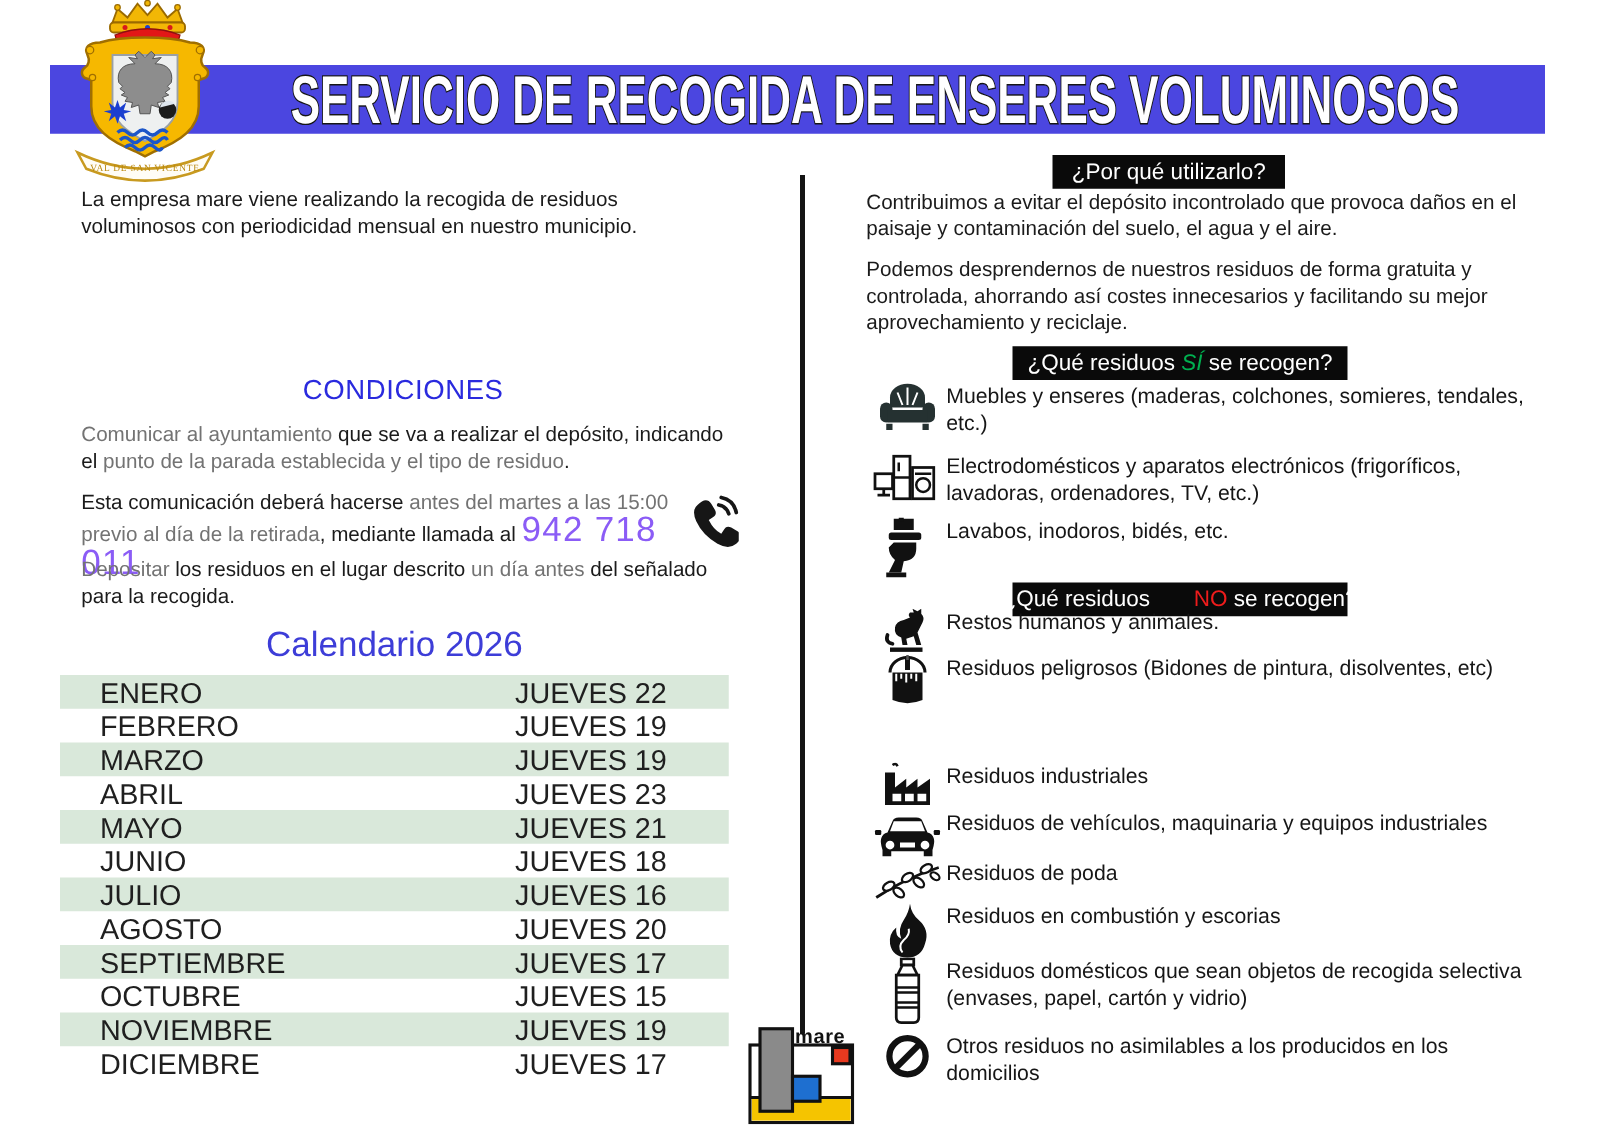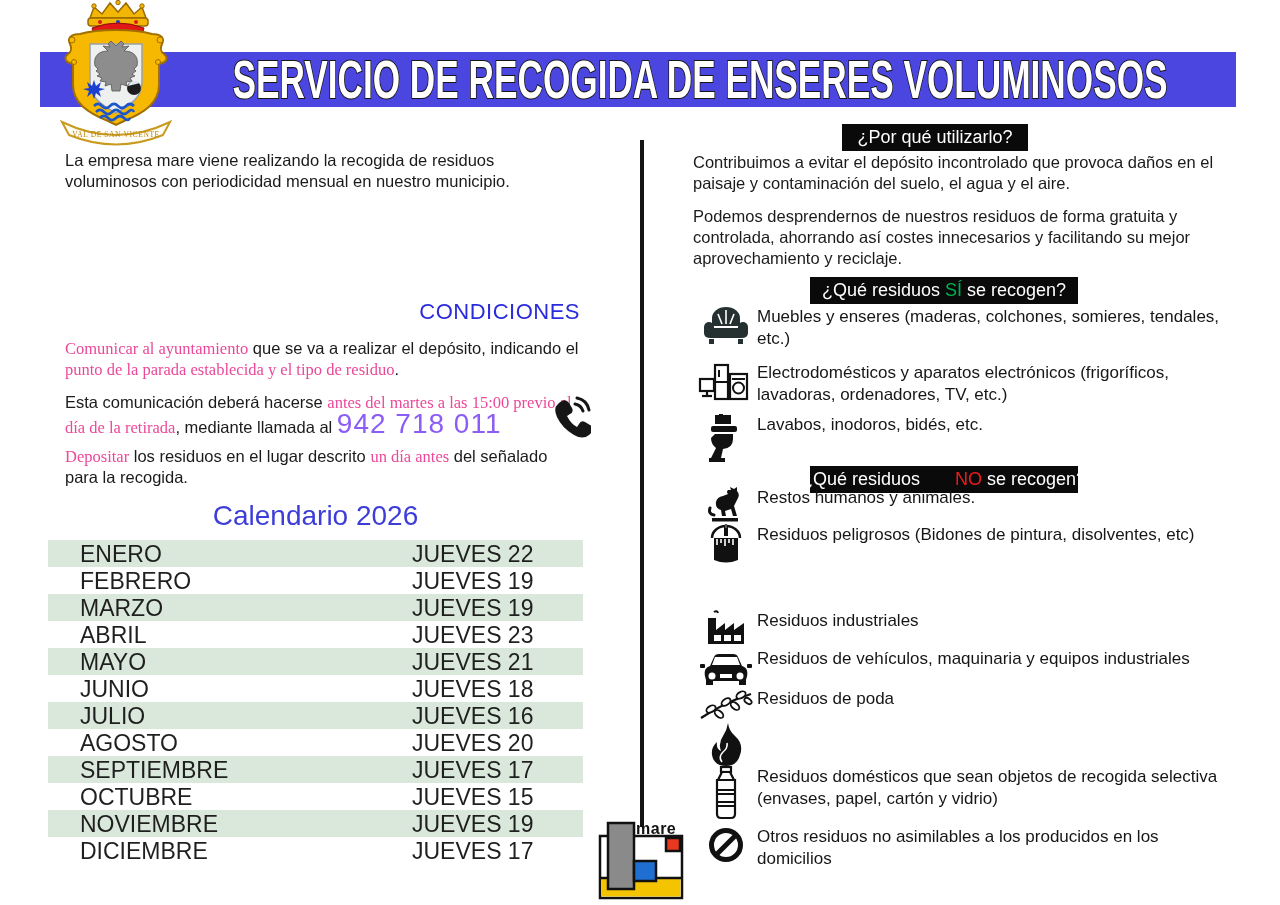--- a/index.html
+++ b/index.html
@@ -13,41 +13,41 @@
   .banner svg { position:absolute; left:0; top:0; }
   .banner text {
     font-family:"Liberation Sans", sans-serif; font-weight:bold; font-size:54px;
     fill:#ffffff; stroke:#161616; stroke-width:2.2px; paint-order:stroke fill;
   }
   .crest { position:absolute; left:50px; top:0px; width:132px; height:146px; }
   
   .p { position:absolute; font-size:16.5px; line-height:21px; color:#1b1b1b; }
   .left-col-p { left:65px; width:515px; }
   .right-col-p { left:693px; width:552px; }
-  .heading-blue { position:absolute; left:65px; width:515px; text-align:right;
+  .heading-blue { position:absolute; left:65px; width:515px; text-align:center;
     color:#2a2ade; font-size:22px; letter-spacing:0.5px; }
   .cal-title { position:absolute; left:48px; top:500px; width:535px; text-align:center;
     color:#3d3dd8; font-size:28px; }
-  .red { color:#ec4899;font-family:Liberation Serif, serif; }
+  .red { color:#737373; }
   .phone-number { color:#8b5cf6; font-size:28px; letter-spacing:1px; }
   
   .cal-table { position:absolute; left:48px; top:540px; width:535px; }
   .cal-row { position:relative; height:27px; font-size:23px; color:#1f1f1f; }
   .cal-row:nth-child(odd) { background:#d9e8da; }
   .cal-month { position:absolute; left:32px; top:1px; }
   .cal-day { position:absolute; left:364px; top:1px; }
   
   .divider { position:absolute; left:640px; top:140px; width:4px; height:687px; background:#141414; }
   
   .black-bar { position:absolute; background:#0a0a0a; color:#ffffff; font-size:18px;
     display:flex; align-items:center; justify-content:center; white-space:pre; }
   .bar-why { left:842px; top:124px; width:186px; height:27px; }
   .bar-yes { left:810px; top:277px; width:268px; height:27px; }
   .bar-no  { left:810px; top:466px; width:268px; height:27px; }
-  .hl-green { color:#00b050; }
+  .hl-green { color:#00b050;font-style:italic; }
   .hl-red { color:#ee1c1c;margin-left:30px; }
   
   .item { position:absolute; left:695px; width:550px; display:flex; align-items:flex-start; }
   .item .ic { width:62px; min-width:62px; display:flex; align-items:center; justify-content:center; }
   .item .lbl { font-size:17px; line-height:22px; color:#161616; width:478px; }
   .phone-icon-box { position:absolute; left:549px; top:396px; }
   .mare-logo { position:absolute; left:595px; top:820px; }
 </style>
 </head>
 <body>
@@ -287,20 +287,21 @@
     </span>
     <span class="lbl">Residuos de poda</span>
   </div>
   <div class="item" style="top:722px;height:46px">
     <span class="ic">
       <svg width="36" height="46" viewBox="0 0 36 46">
         <path d="M20 1 q1 8 7 13 q9 8 5 19 q-3 11-14 11 q-12 0-14-11 q-1-8 5-13 q-1 7 4 9 q-3-8 2-15 q4-6 5-13z" fill="#111"></path>
         <path d="M14 40 q-4-5 1-10 q5-4 4-9" fill="none" stroke="#fff" stroke-width="1.6"></path>
       </svg>
     </span>
+    <span class="lbl">Residuos en combustión y escorias</span>
   </div>
   <div class="item" style="top:766px;height:56px">
     <span class="ic">
       <svg width="28" height="54" viewBox="0 0 28 54">
         <g fill="#ffffff" stroke="#111" stroke-width="2.2">
           <rect x="9" y="1" width="10" height="5"></rect>
           <path d="M10 6 l-4 8 h16 l-4-8z"></path>
           <path d="M5 14 h18 v34 q0 4-4 4 h-10 q-4 0-4-4z"></path>
           <path d="M5 24 h18 M5 28 h18 M5 36 h18 M5 40 h18" stroke-width="2"></path>
         </g>

